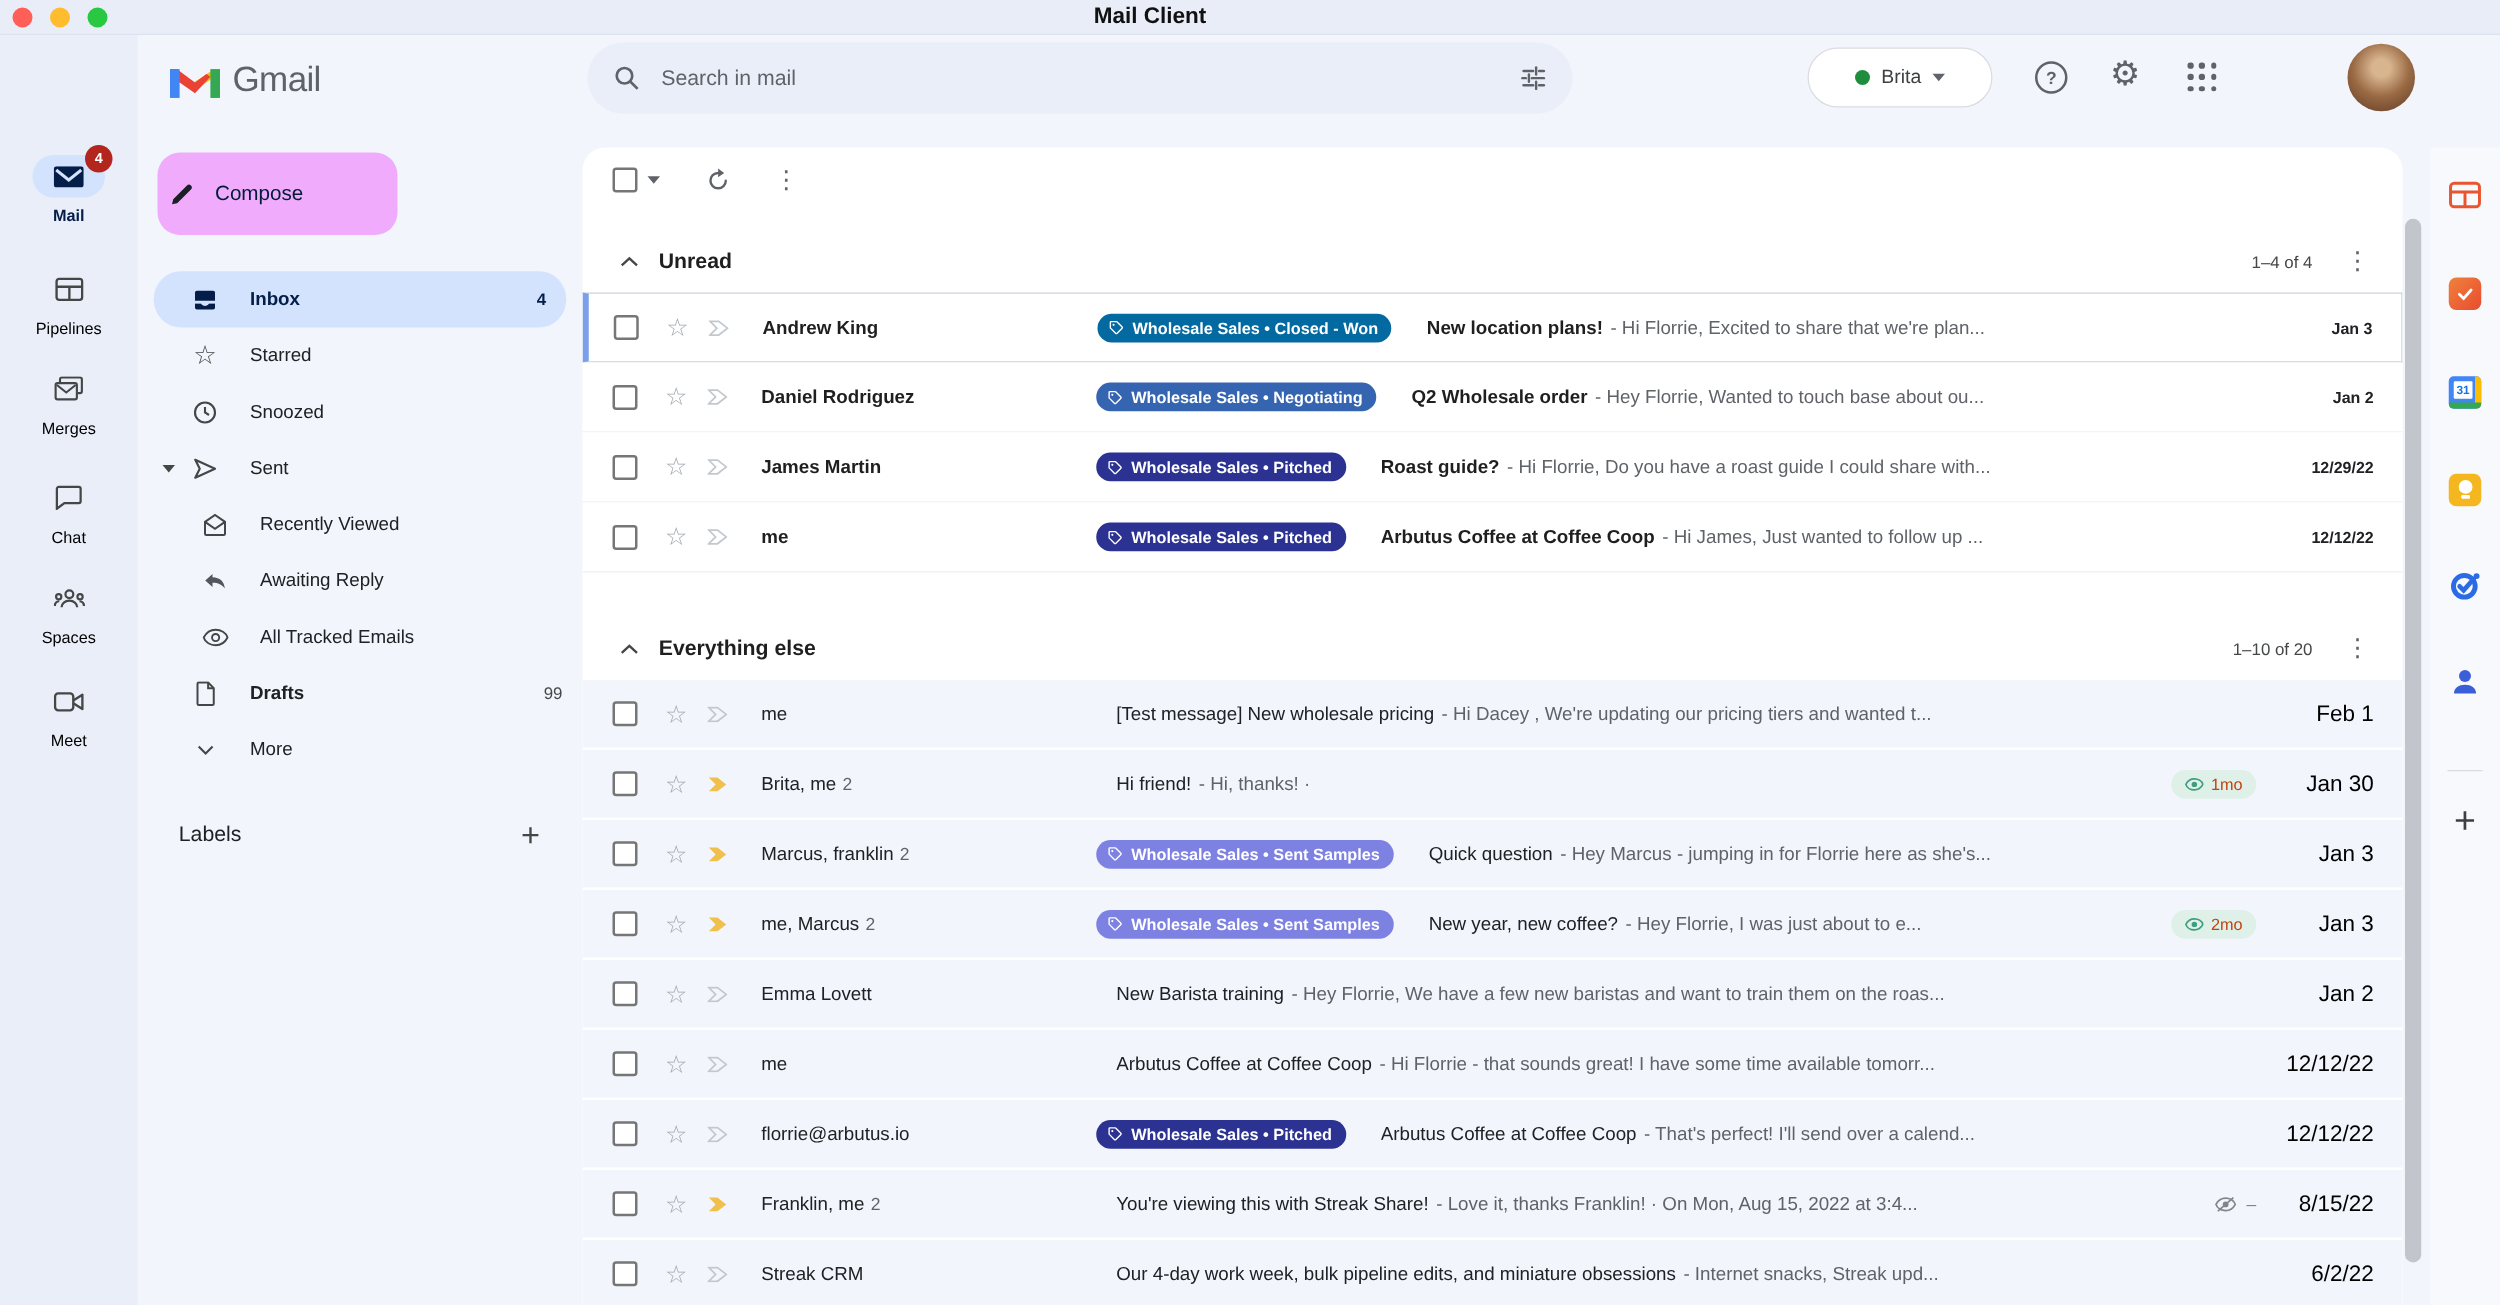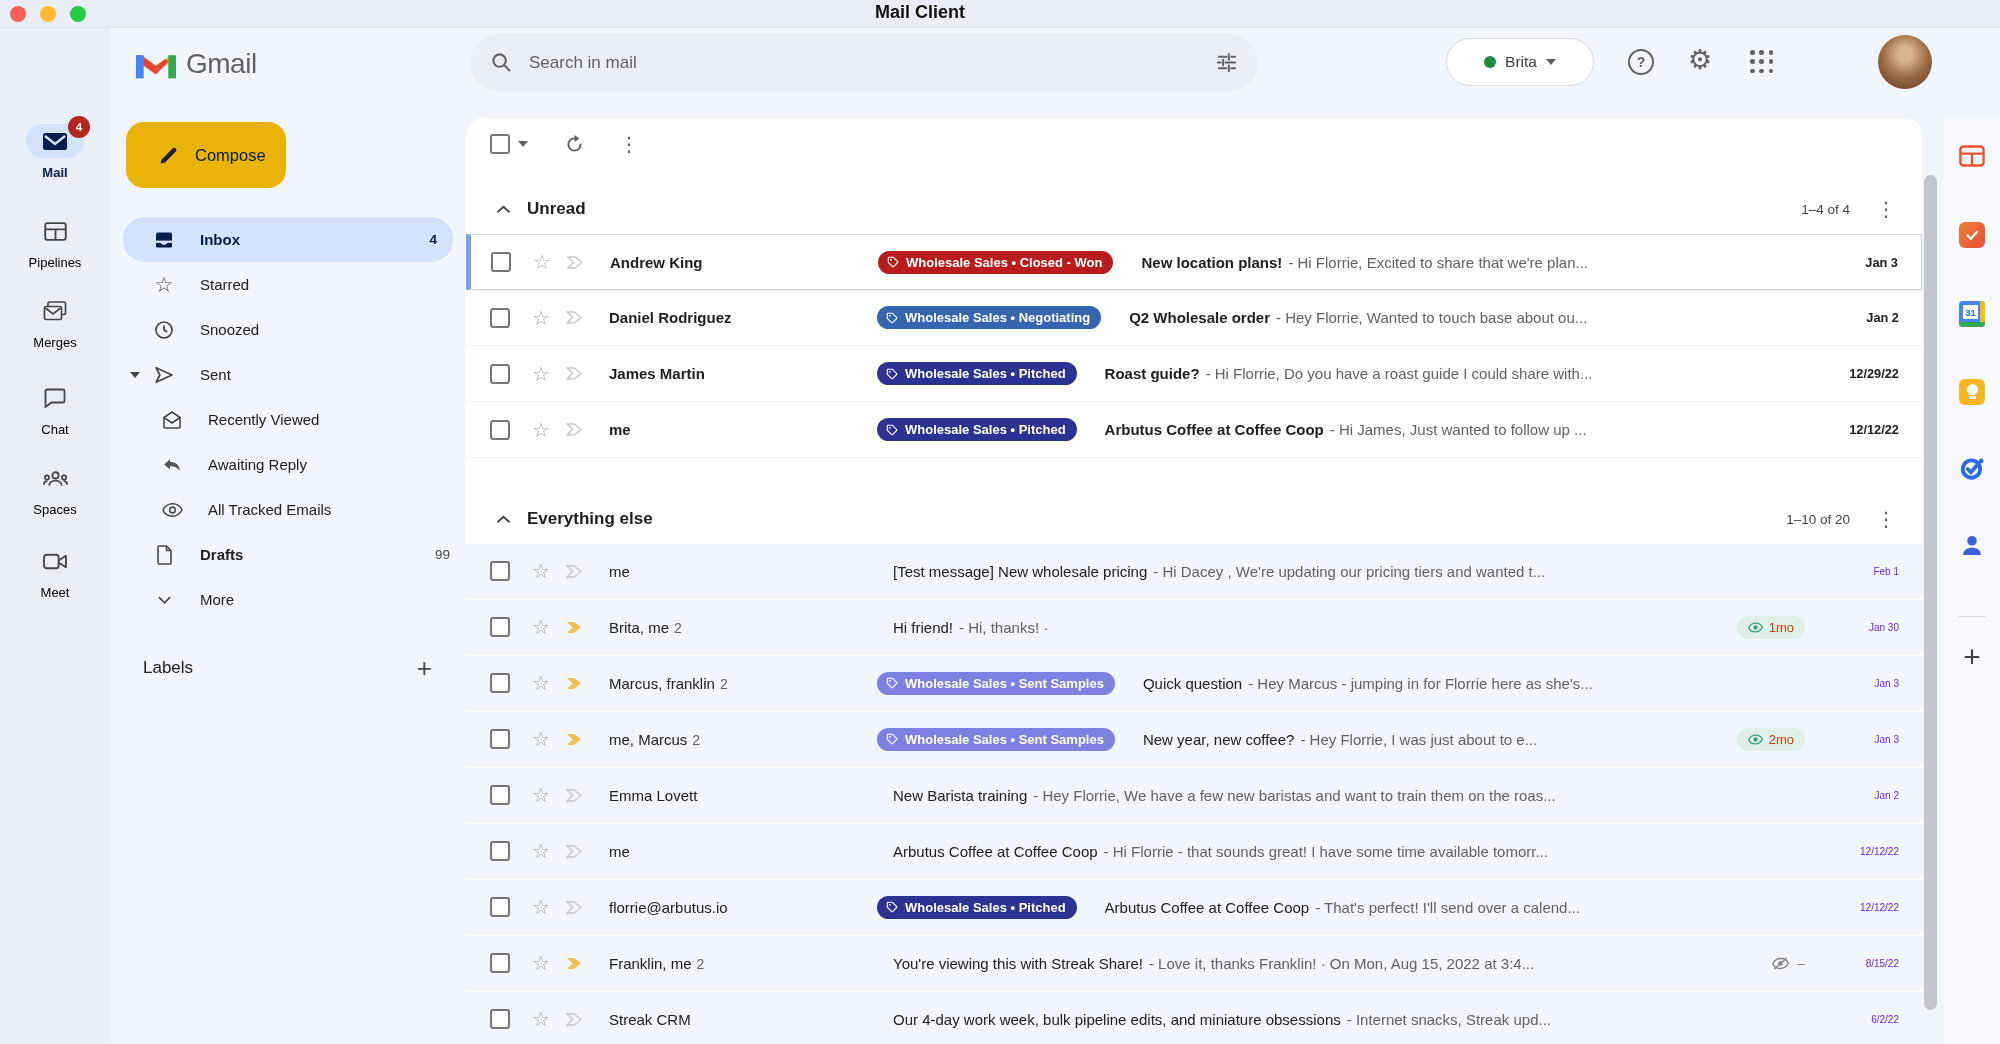--- a/index.html
+++ b/index.html
@@ -36,21 +36,21 @@
   .rail{position:absolute;left:0;top:28px;width:110px;bottom:0;background:#e9eef8}
   .rail-item{position:absolute;left:0;width:110px;display:flex;flex-direction:column;align-items:center;cursor:pointer}
   .rail-icon{height:34px;display:flex;align-items:center;justify-content:center}
   .rail-pill{width:58px;height:34px;background:#d3e3fd;border-radius:17px;display:flex;align-items:center;justify-content:center;position:relative}
   .rail-badge{position:absolute;top:-8px;right:-6px;width:22px;height:22px;background:#b3261e;color:#fff;border-radius:50%;font-size:11.5px;font-weight:700;display:flex;align-items:center;justify-content:center}
   .rail-label{margin-top:7px;font-size:13px;color:#000000}
   .rail-label.active{font-weight:700;color:#041e49}
 
   
   .nav{position:absolute;left:110px;top:28px;width:356px;bottom:0}
-  .compose{position:absolute;left:16px;top:94px;width:160px;height:66px;background:#eab308;border-radius:18px;display:flex;align-items:center;gap:16px;padding-left:32px;cursor:pointer}
+  .compose{position:absolute;left:16px;top:94px;width:192px;height:66px;background:#f0abfc;border-radius:18px;display:flex;align-items:center;gap:16px;padding-left:9px;cursor:pointer}
   .compose-label{font-size:16.5px;font-weight:500;color:#001d35}
   .navlist{position:absolute;left:0;top:189px;width:356px}
   .nav-item{position:relative;height:45px;display:flex;align-items:center;padding:0 16px 0 42px;border-radius:22px;cursor:pointer;font-size:15px;color:#202124}
   .nav-item .nicon{width:24px;display:flex;justify-content:center;align-items:center}
   .nav-item .nlabel{margin-left:24px;flex:1;white-space:nowrap}
   .nav-item .ncount{font-size:13.5px;color:#444746}
   .nav-item.active{background:#d3e3fd;width:330px;margin-left:13px;padding-left:29px}
   .nav-item.active .nlabel,.nav-item.active .ncount{font-weight:700;color:#041e49}
   .nav-item.sub{padding-left:50px}
   .nav-item .exp{position:absolute;left:20px;width:0;height:0;border-left:5px solid transparent;border-right:5px solid transparent;border-top:6px solid #444746}
@@ -73,21 +73,21 @@
   .sec-title{margin-left:16px;font-size:17px;font-weight:600;color:#1f1f1f;flex:1}
   .sec-range{font-size:13.5px;color:#444746;margin-right:26px}
 
   .row{height:56px;display:flex;align-items:center;padding:0 23px 0 24px;border-bottom:1px solid #eef0f4;background:#fff;cursor:pointer}
   .row .star{margin-left:20px;font-size:20px;color:#a2a8b0;width:22px;text-align:center}
   .row .marker{margin-left:14px;width:17px;display:flex}
   .row .sender-box{margin-left:26px;width:268px;font-size:15px;white-space:nowrap;overflow:hidden}
   .row .cnt{color:#5f6368;font-weight:400;margin-left:5px;font-size:14px}
   .row .stext{flex:1;min-width:0;margin-left:16px;white-space:nowrap;overflow:hidden;text-overflow:ellipsis;font-size:15px}
   .row .snip{color:#5f6368;margin-left:6px}
-  .row .date{margin-left:16px;min-width:78px;text-align:right;font-size:10px;color:#6d28d9;white-space:nowrap}
+  .row .date{margin-left:16px;min-width:78px;text-align:right;font-size:18px;color:#000000;white-space:nowrap}
   .row.unread .sender-box,.row.unread .subj{font-weight:700;color:#1f1f1f}
   .row.unread .date{font-weight:700;color:#202124;font-size:12.8px}
   .row.read{background:#f2f6fc;border-bottom:2px solid #fff}
   .row.sel{border:1px solid #ccd3db;border-left:5px solid #7b9fe8;padding-left:20px}
   .badge{flex-shrink:0;display:inline-flex;align-items:center;gap:7px;color:#fff;font-size:13px;font-weight:600;padding:4px 11px 4px 9px;border-radius:13px;margin-right:12px}
   .chip{flex-shrink:0;display:inline-flex;align-items:center;gap:6px;background:#dff0e8;color:#c2410c;font-size:13px;font-weight:500;border-radius:14px;padding:4px 11px;margin-left:12px}
   .mutedwrap{flex-shrink:0;display:inline-flex;align-items:center;gap:8px;color:#80868b;font-size:14px;margin-left:12px}
 
   
   .scrollbar{position:absolute;left:1924px;top:175px;width:13px;height:835px;background:#c2c6cc;border-radius:7px;cursor:grab}
@@ -372,21 +372,21 @@
 
   <div class="row unread sel">
     <span class="cb"></span>
     <span class="star">☆</span>
     <span class="marker">
         <svg width="16" height="13" viewBox="0 0 16 13">
           <polygon points="1,1 8,1 15,6.5 8,12 1,12 6.5,6.5" fill="none" stroke="#c3c8cd" stroke-width="1.4"></polygon>
         </svg>
       </span>
     <span class="sender-box">Andrew King</span>
-    <span class="badge" style="background: #b91c1c;">
+    <span class="badge" style="background: #0369a1;">
         <svg width="12" height="12" viewBox="0 0 14 14">
           <path d="M1.5 7V2.2c0-.4.3-.7.7-.7h4.9c.2 0 .4.1.5.2l4.9 4.9c.3.3.3.7 0 1l-4.9 4.9c-.3.3-.7.3-1 0L1.7 7.6a.8.8 0 0 1-.2-.6z" fill="none" stroke="#fff" stroke-width="1.3"></path>
           <circle cx="4.5" cy="4.5" r="1" fill="#fff"></circle>
         </svg>
         <span>Wholesale Sales • Closed - Won</span>
       </span>
     <span class="stext"><span class="subj">New location plans!</span><span class="snip">- Hi Florrie, Excited to share that we're plan...</span></span>
     <span class="date">Jan 3</span>
   </div>
 

